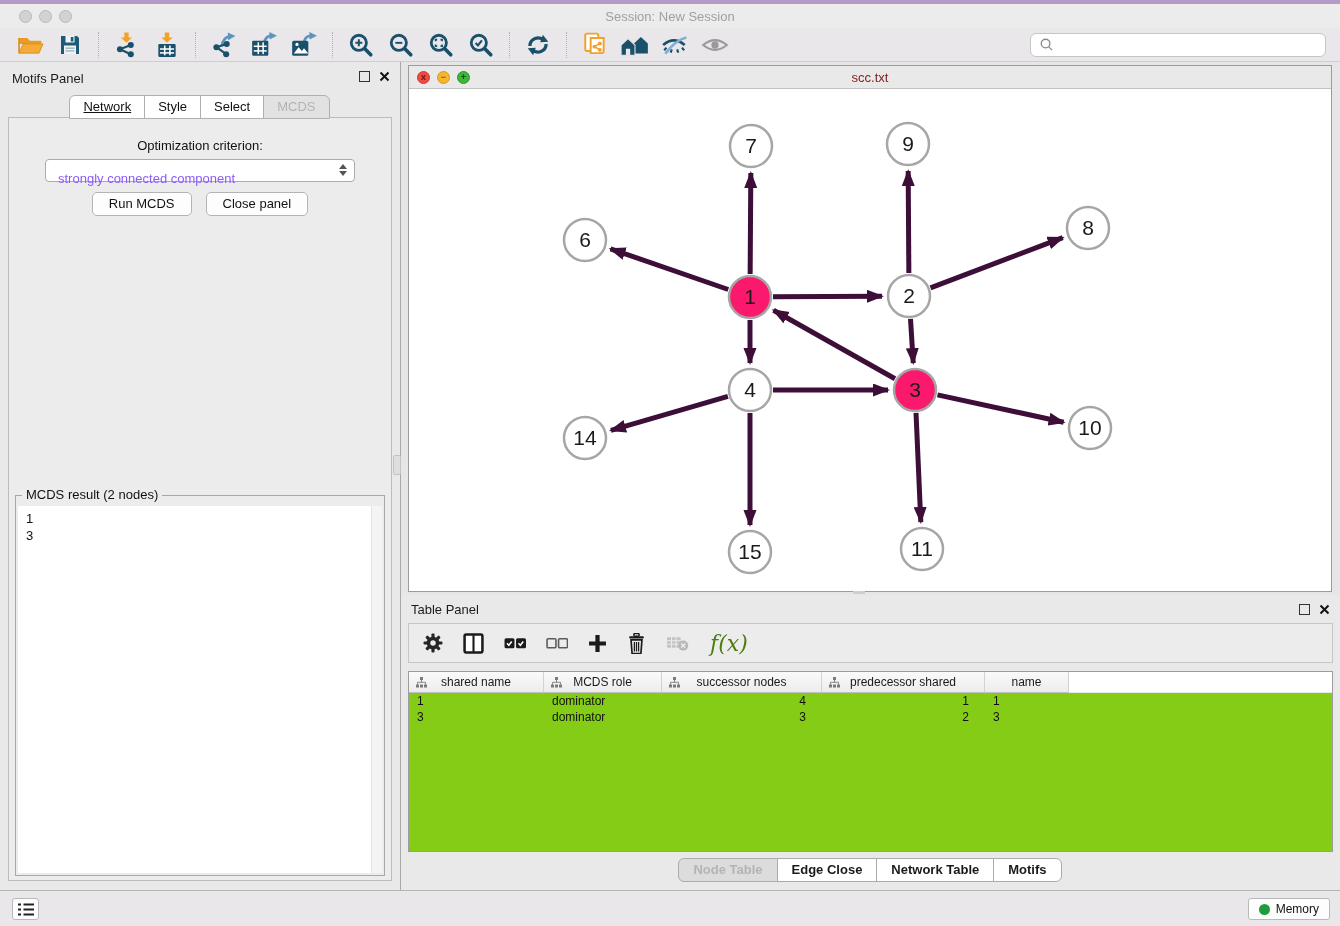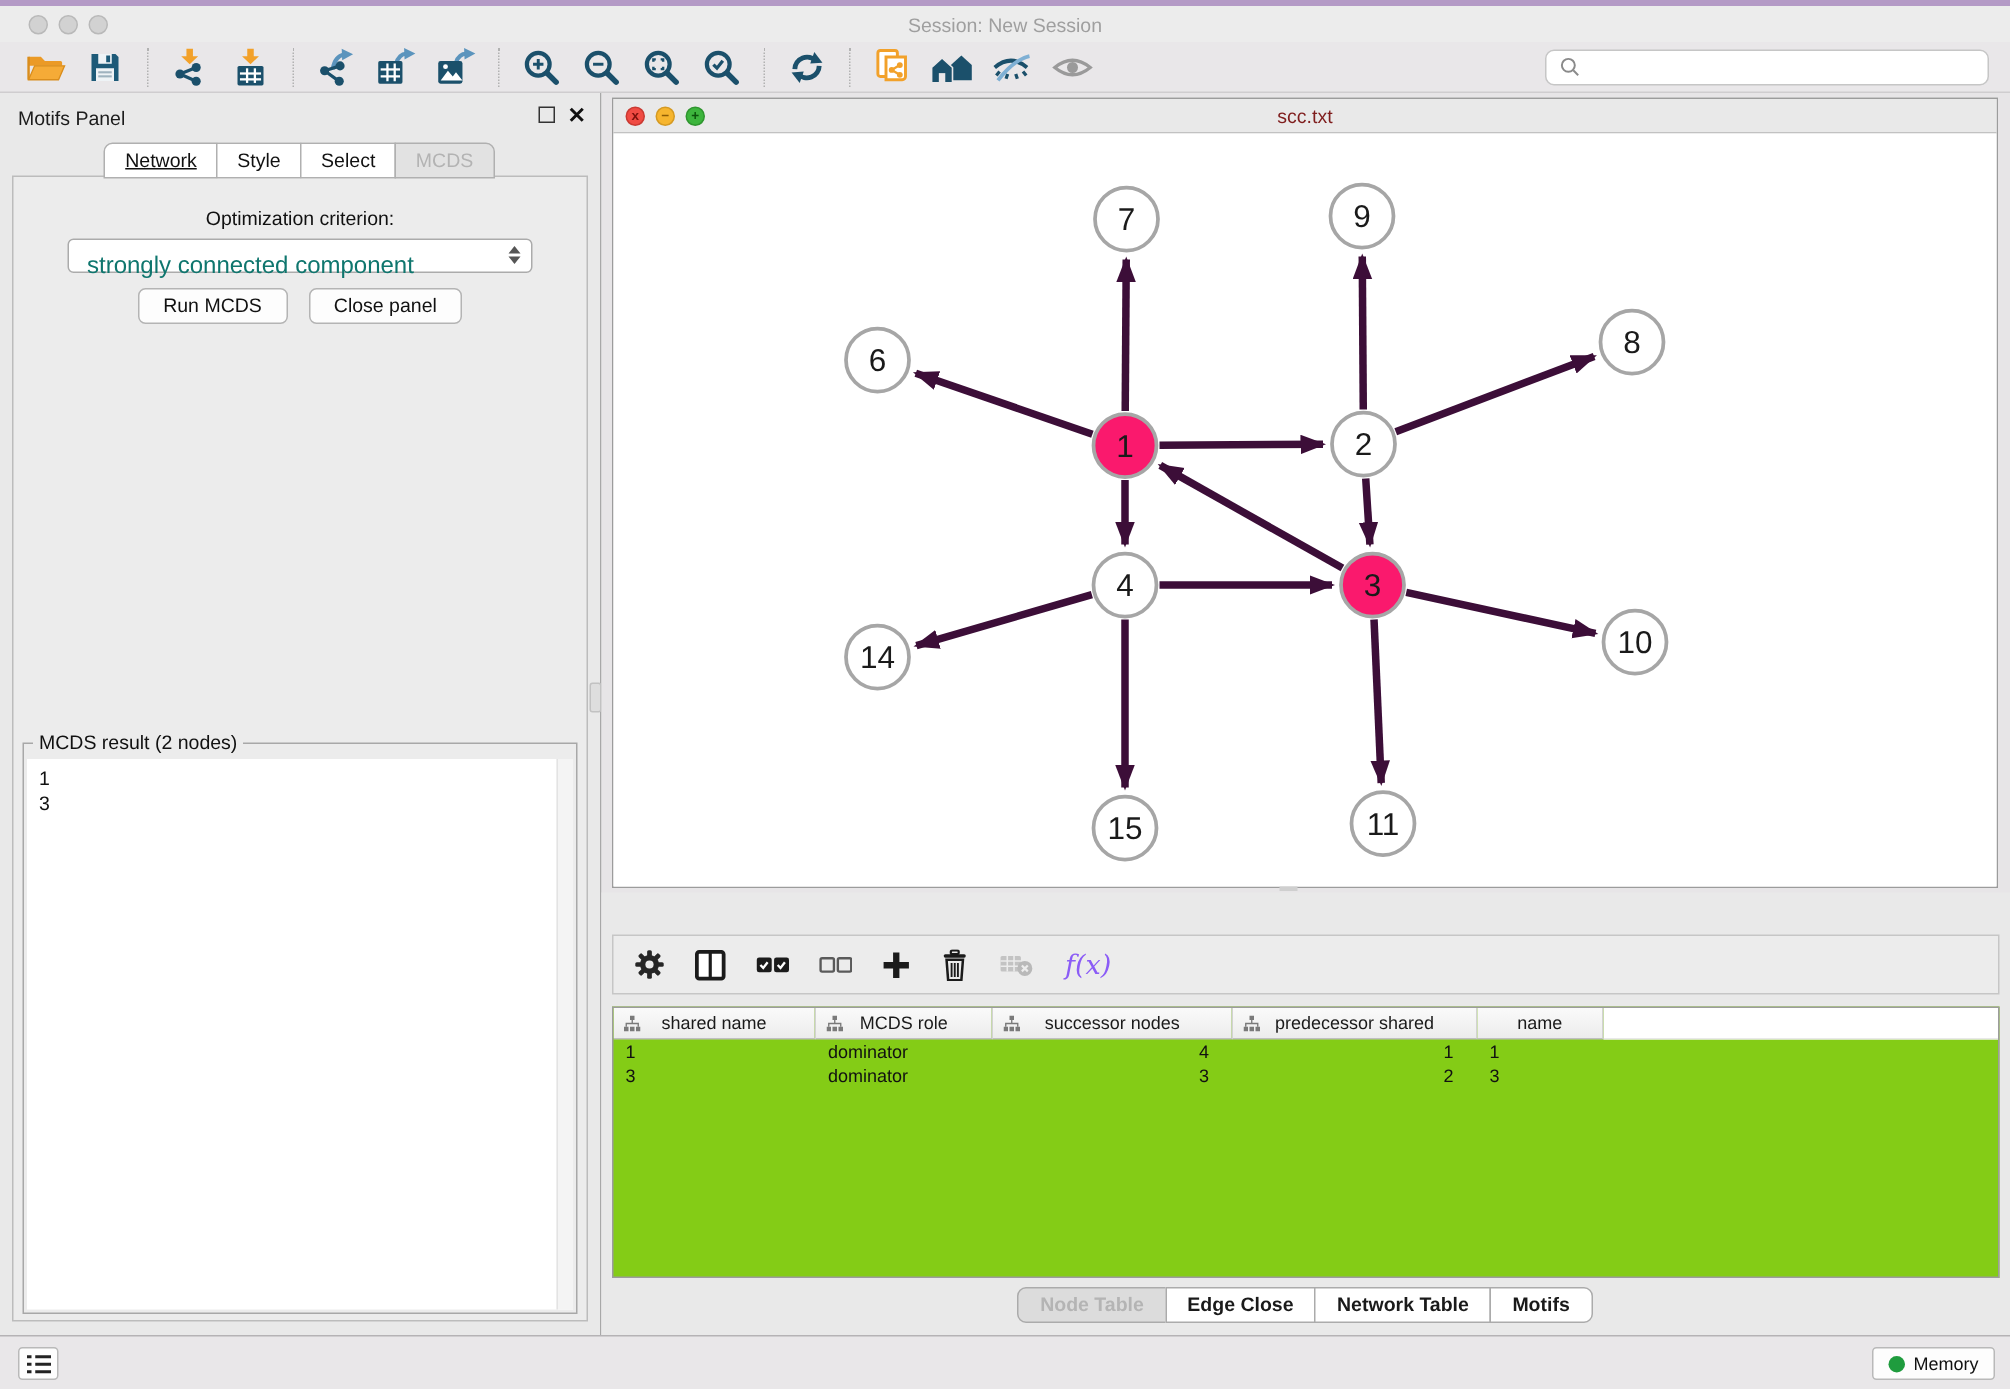--- a/index.html
+++ b/index.html
@@ -37,21 +37,21 @@
   .tab { font-size:13px; padding:3px 13px 4px; background:#fff; border:1px solid #b0b0b0; margin-left:-1px;
          color:#111; }
   .tab:first-child { border-radius:6px 0 0 0;text-decoration:underline; }
   .tab:last-child { border-radius:0 6px 0 0; }
   .tab.dimmed { background:#e2e2e2; color:#b3b3b3; }
   .cp-body { position:absolute; left:8px; right:8px; top:55px; bottom:9px; background:#ececec;
              border:1px solid #bcbcbc; }
   .opt-label { position:absolute; top:20px; width:100%; text-align:center; font-size:13px; color:#111; }
   .cp-select { position:absolute; top:41px; left:36px; right:36px; height:23px; background:#fff;
                border:1px solid #ababab; border-radius:4px; display:flex; align-items:center;
-               padding:15px 22px 0 12px; font-size:16px; color:#0f766e; }
+               padding:15px 22px 0 12px; font-size:13px; color:#8b5cf6; }
   .stepper { position:absolute; right:7px; top:4px; display:flex; flex-direction:column; gap:2px; }
   .stepper i { width:0; height:0; border-left:4px solid transparent; border-right:4px solid transparent; display:block; }
   .step-up { border-bottom:5px solid #555; }
   .step-down { border-top:5px solid #555; }
   .cp-buttons { position:absolute; top:74px; width:100%; display:flex; justify-content:center; gap:14px; }
   .btn { background:#fdfdfd; border:1px solid #b4b4b4; border-radius:5px; font-size:13px; color:#111;
          padding:3px 16px 4px; }
   .result-fieldset { position:absolute; left:6px; right:6px; top:377px; bottom:4px; border:1px solid #a8a8a8;
                      background:#ececec; }
   .result-legend { position:absolute; top:-9px; left:6px; background:#ececec; padding:0 4px; font-size:13px; color:#111; }
@@ -80,21 +80,21 @@
   .nw-canvas { position:absolute; left:0; top:23px; width:922px; height:502px; background:#fff; }
   .nw-grip { position:absolute; left:452px; top:529px; width:12px; height:3px; background:#cfcfcf; }
 
   
   .table-panel { position:absolute; left:0; right:0; top:533px; bottom:0; background:#e9e9e9; }
   .tp-header { position:relative; height:26px; }
   .tp-title { position:absolute; left:10px; top:7px; font-size:13px; color:#1c1c1c; }
   .tp-toolbar { position:absolute; left:7px; right:7px; top:28px; height:40px; background:#ececec;
                 border:1px solid #c6c6c6; display:flex; align-items:center; padding-left:14px; gap:20px; }
   .tpt-btn { display:flex; align-items:center; justify-content:center; }
-  .fx-label { font-family:"DejaVu Serif", serif; font-style:italic; font-size:18px; color:#8b5cf6; }
+  .fx-label { font-family:"DejaVu Serif", serif; font-style:italic; font-size:22px; color:#4d7c0f; }
   .tp-tablewrap { position:absolute; left:7px; right:7px; top:76px; bottom:38px; background:#84cc16;
                   border:1px solid #9c9c9c; overflow:hidden; }
   .thead { display:flex; height:21px; }
   .th { position:relative; background:linear-gradient(#fafafa,#ececec); border-right:1px solid #d2d2d2;
         border-bottom:1px solid #bfbfbf; font-size:12px; color:#1a1a1a; display:flex; align-items:center;
         justify-content:center; }
   .th .hicon { position:absolute; left:7px; top:5px; }
   .th-fill { flex:1; background:#fff; border-bottom:1px solid #e8e8e8; }
   .trow { display:flex; height:16px; font-size:12px; color:#111; }
   .td { padding:1px 8px 0; overflow:hidden; white-space:nowrap; }
@@ -411,20 +411,31 @@
             <text x="681" y="339" dy="0.35em" text-anchor="middle" font-size="21" fill="#1a1a1a" font-family="&quot;Liberation Sans&quot;, sans-serif">10</text>
             <circle cx="341" cy="463" r="21" fill="#ffffff" stroke="#a6a6a6" stroke-width="2.5"></circle>
             <text x="341" y="463" dy="0.35em" text-anchor="middle" font-size="21" fill="#1a1a1a" font-family="&quot;Liberation Sans&quot;, sans-serif">15</text>
             <circle cx="513" cy="460" r="21" fill="#ffffff" stroke="#a6a6a6" stroke-width="2.5"></circle>
             <text x="513" y="460" dy="0.35em" text-anchor="middle" font-size="21" fill="#1a1a1a" font-family="&quot;Liberation Sans&quot;, sans-serif">11</text>
           </svg>
       </div>
       <div class="nw-grip"></div>
 
       <div class="table-panel">
+        <div class="tp-header">
+          <span class="tp-title">Table Panel</span>
+          <span class="panel-ctrls">
+            <span class="float-glyph"></span>
+            <span>
+                <svg width="11" height="11" viewBox="0 0 11 11">
+              <path d="M1.5 1.5 L9.5 9.5 M9.5 1.5 L1.5 9.5" stroke="#111" stroke-width="2"></path>
+            </svg>
+              </span>
+          </span>
+        </div>
 
         <div class="tp-toolbar">
           <span class="tpt-btn">
             <span>
                 <svg width="20" height="20" viewBox="0 0 19 19">
               <g fill="#262626">
                 <rect x="8" y="0.5" width="3" height="18" rx="1"></rect>
                 <rect x="8" y="0.5" width="3" height="18" rx="1" transform="rotate(45 9.5 9.5)"></rect>
                 <rect x="8" y="0.5" width="3" height="18" rx="1" transform="rotate(90 9.5 9.5)"></rect>
                 <rect x="8" y="0.5" width="3" height="18" rx="1" transform="rotate(135 9.5 9.5)"></rect>

